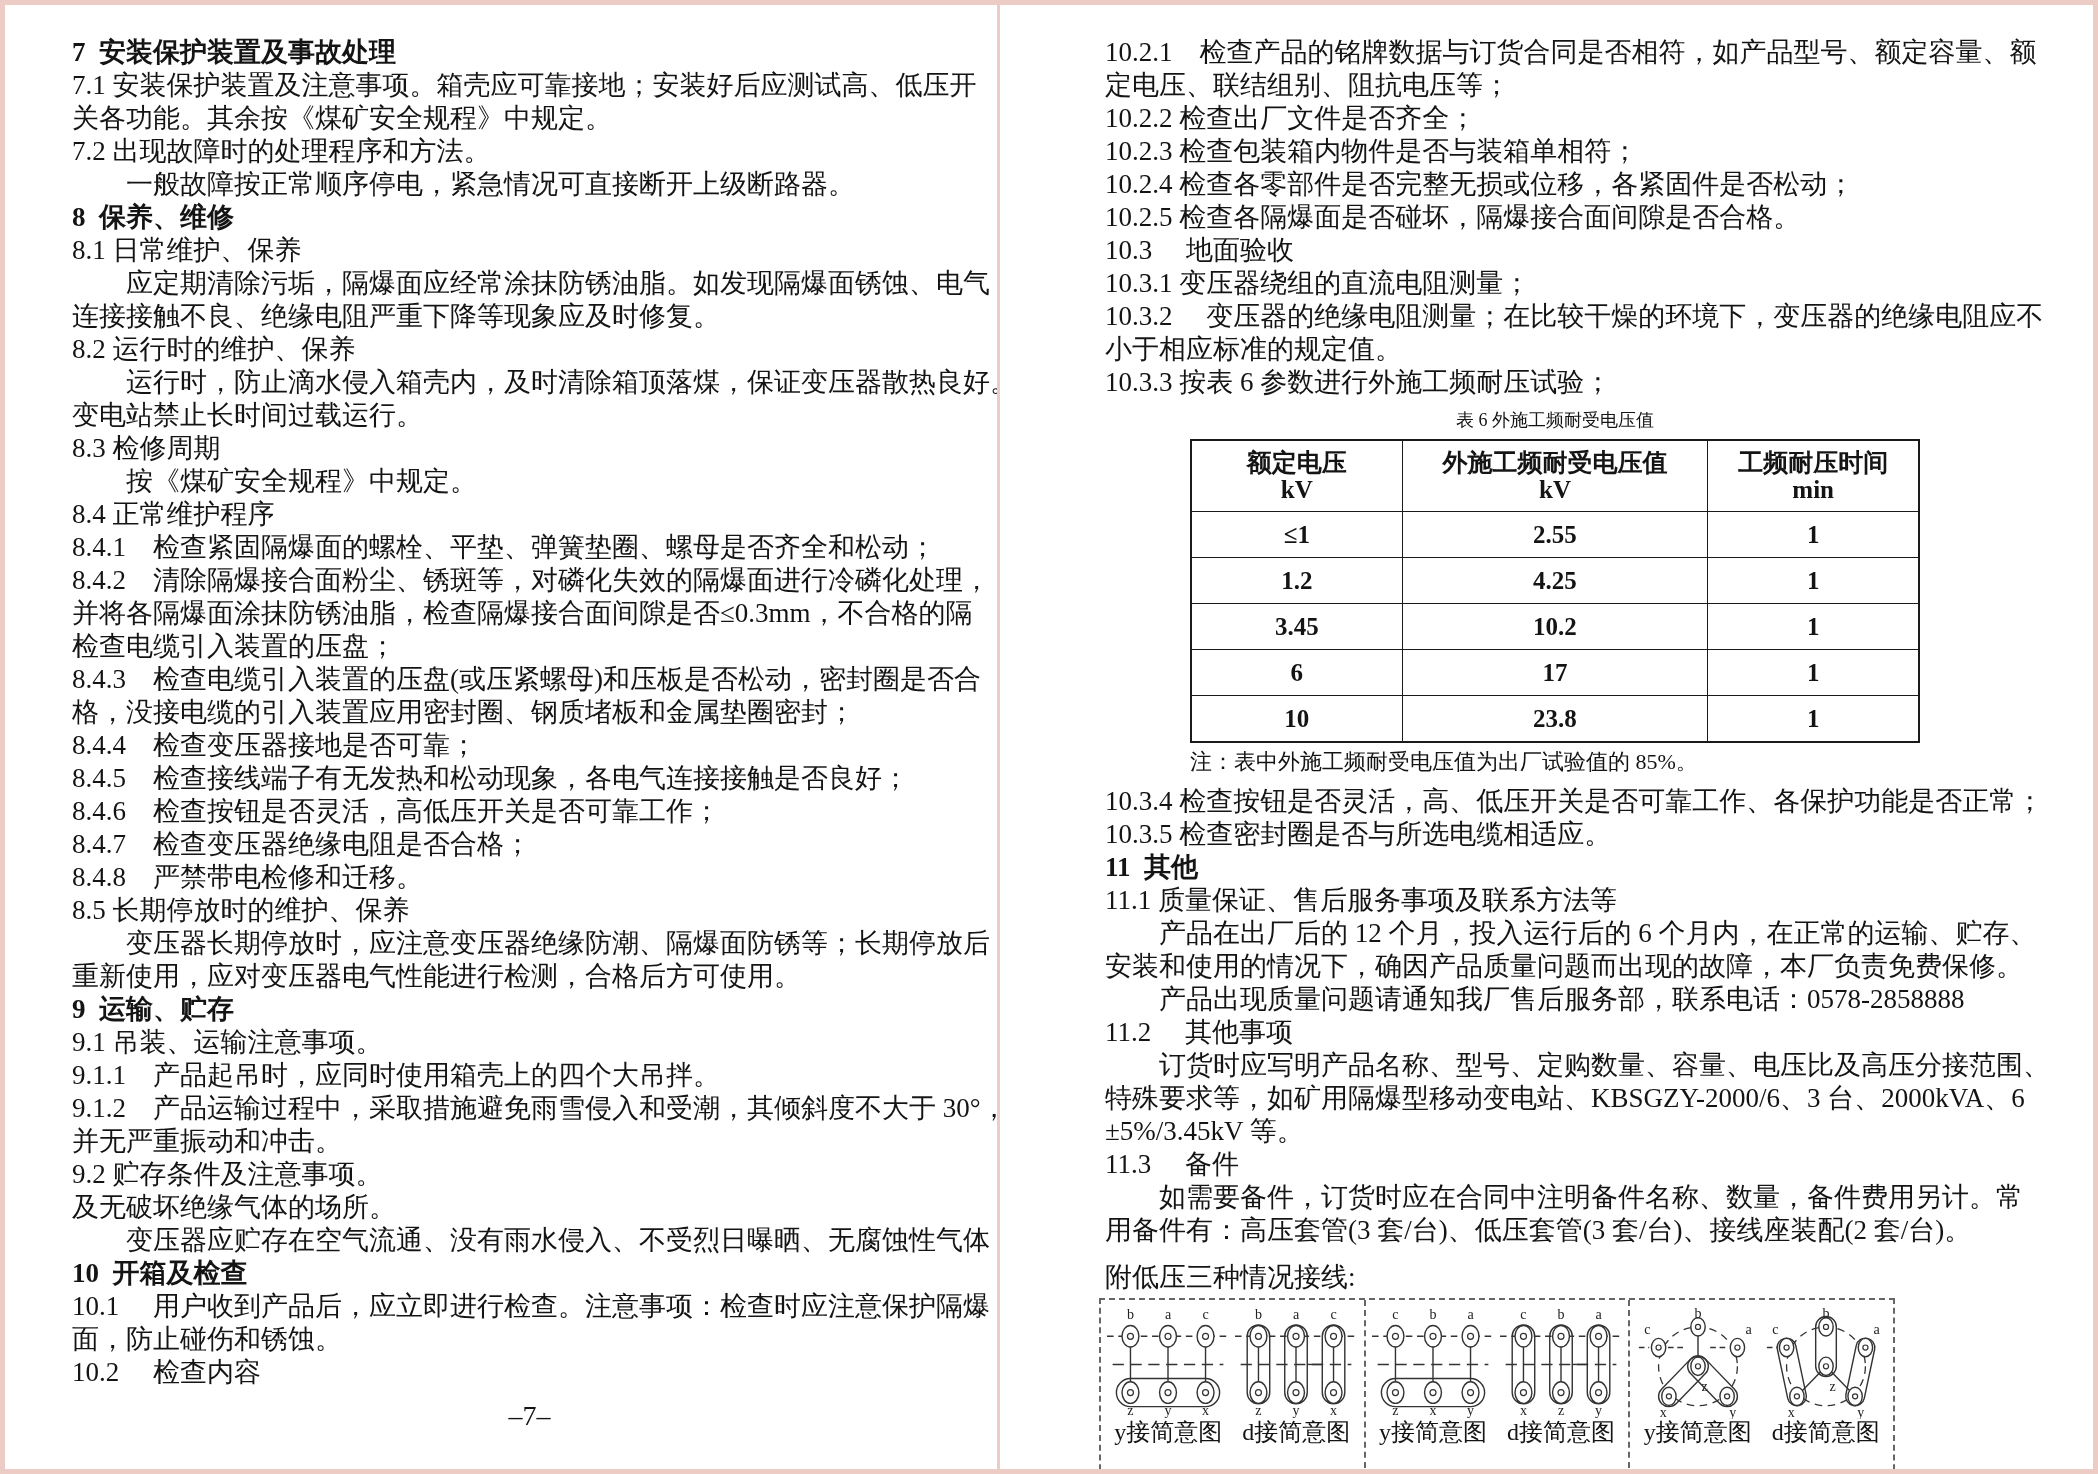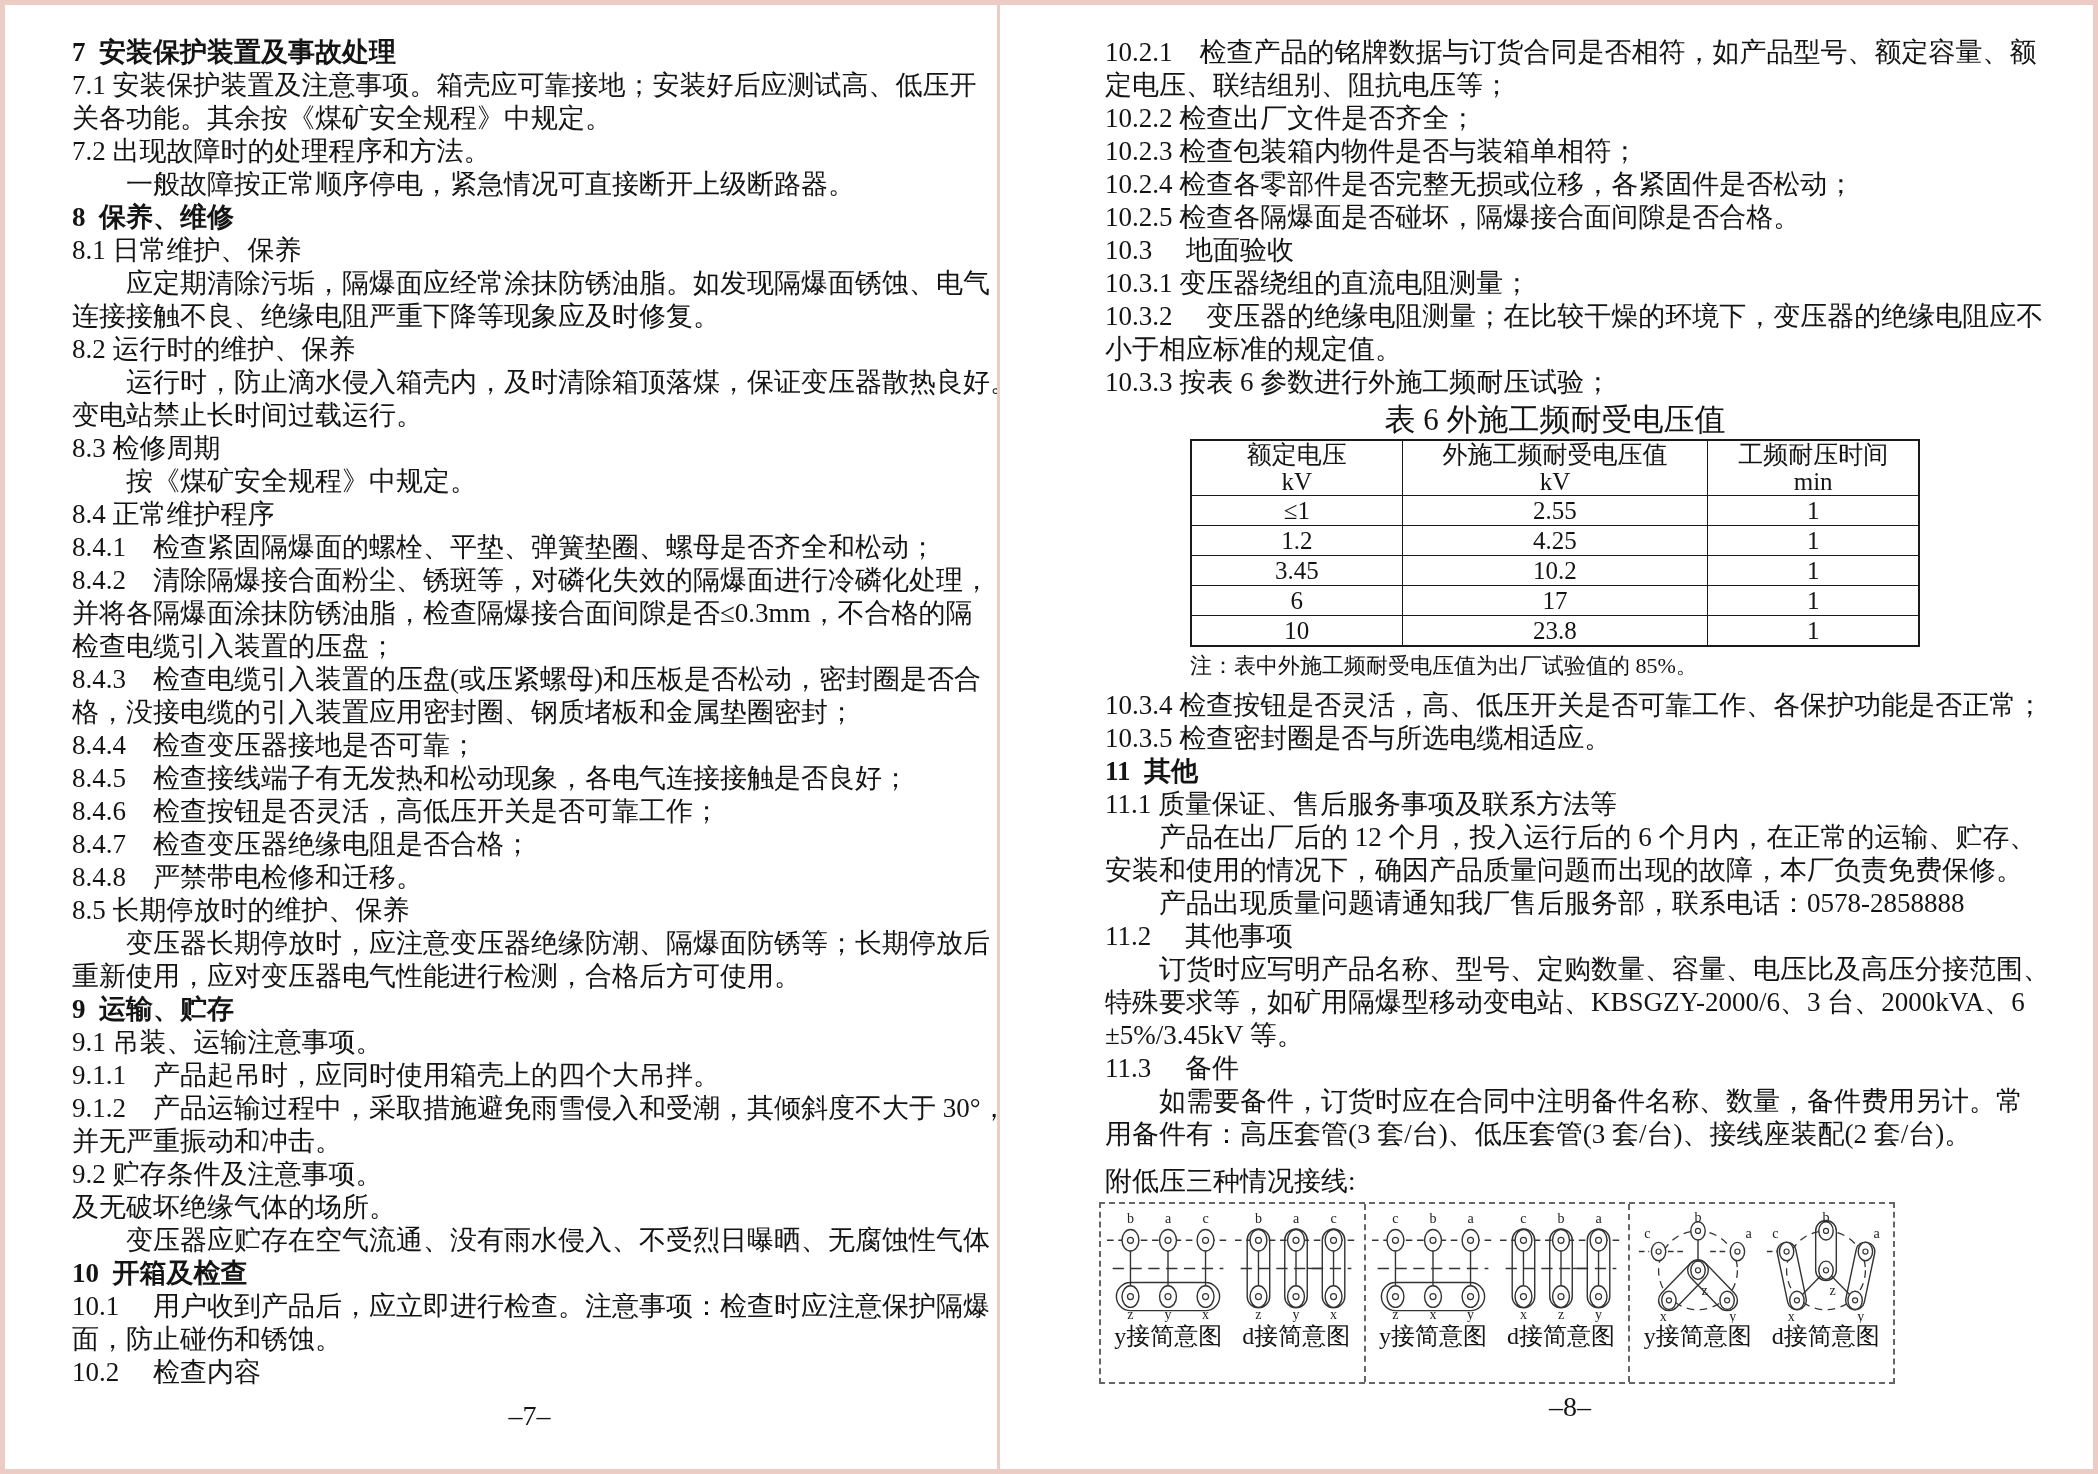--- a/index.html
+++ b/index.html
@@ -9,23 +9,23 @@
     overflow:hidden;
   }
   .frame{position:absolute;inset:0;border:5px solid #ecccc5;pointer-events:none;z-index:5;}
   .divider{position:absolute;left:997px;top:0;width:3px;height:1474px;background:#ecccc5;z-index:4;}
   .col{position:absolute;top:36px;}
   .col-left{left:72px;width:915px;}
   .col-right{left:1105px;width:930px;}
   .line{height:33px;line-height:33px;font-size:27px;white-space:nowrap;}
   .line.heading{font-weight:bold;}
   .page-num{font-size:28px;text-align:center;margin-top:10px;height:33px;line-height:33px;}
-  .table-caption{width:730px;margin-left:85px;height:40px;line-height:42px;font-size:31px;text-align:center;white-space:nowrap;}
+  .table-caption{width:730px;margin-left:85px;height:40px;line-height:42px;font-size:18px;text-align:center;white-space:nowrap;}
   table.t6{width:730px;margin:0 0 0 85px;border-collapse:collapse;border:2px solid #1a1a1a;table-layout:fixed;}
-  table.t6 th,table.t6 td{border:1px solid #1a1a1a;text-align:center;font-weight:normal;padding:0;}
+  table.t6 th,table.t6 td{border:1px solid #1a1a1a;text-align:center;font-weight:bold;padding:8px;}
   table.t6 th div{font-size:25px;line-height:27px;}
   table.t6 td{font-size:25px;height:29px;line-height:29px;}
   table.t6 col.c1{width:29%;} table.t6 col.c2{width:42%;} table.t6 col.c3{width:29%;}
   .table-note{margin:4px 0 0 85px;font-size:22px;height:30px;line-height:30px;white-space:nowrap;}
   .after-lines{margin-top:8px;}
   .attach-label{margin-top:14px;height:33px;line-height:33px;font-size:27px;white-space:nowrap;}
   .strip{margin-top:4px;margin-left:-6px;width:796px;height:182px;border:2px dashed #666;
          box-sizing:border-box;display:flex;}
   .panel{flex:1;display:flex;justify-content:center;gap:6px;padding-top:8px;}
   .panel + .panel{border-left:2px dashed #666;}

